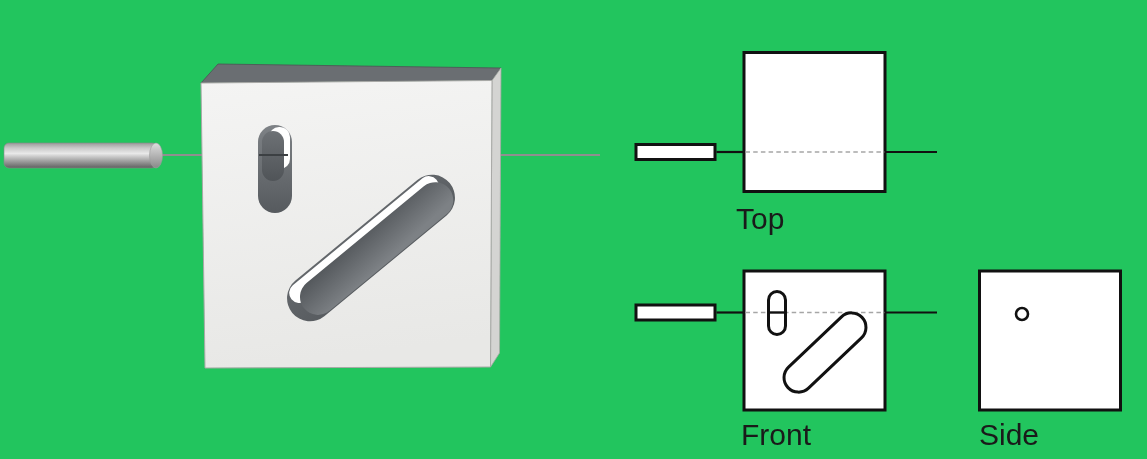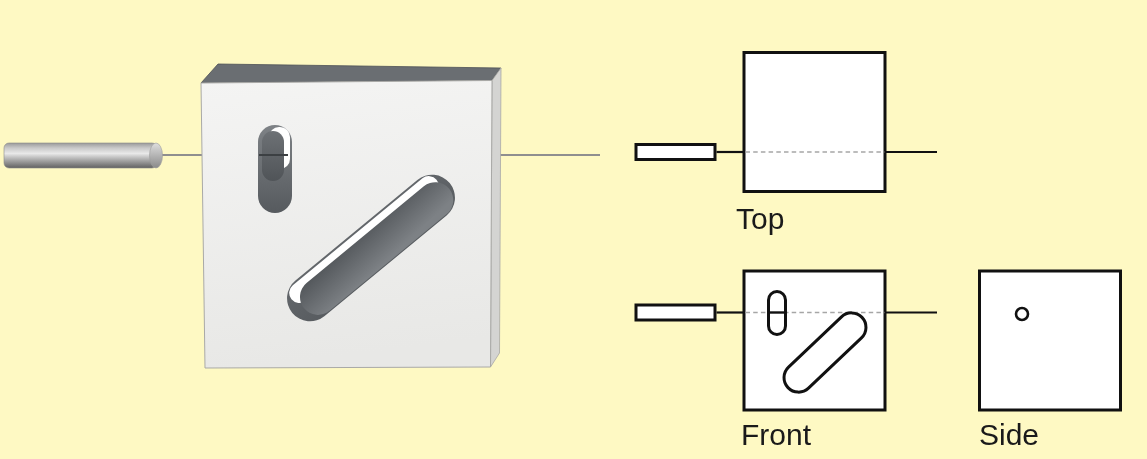--- a/index.html
+++ b/index.html
@@ -1,17 +1,17 @@
 <!DOCTYPE html>
 <html><head>
 <meta charset="utf-8">
 <style>
   html,body{margin:0;padding:0;background:#ffffff;}
   .stage{
-    width:1147px;height:459px;position:relative;background:#fef9c3;overflow:hidden;
+    width:1147px;height:459px;position:relative;background:#22c55e;overflow:hidden;
     font-family:"Liberation Sans", sans-serif;
   }
   svg{display:block;}
   .view-label{
     font-family:"Liberation Sans", sans-serif;
     font-size:30px;
     fill:#1a1a1a;
   }
 </style>
 </head>

